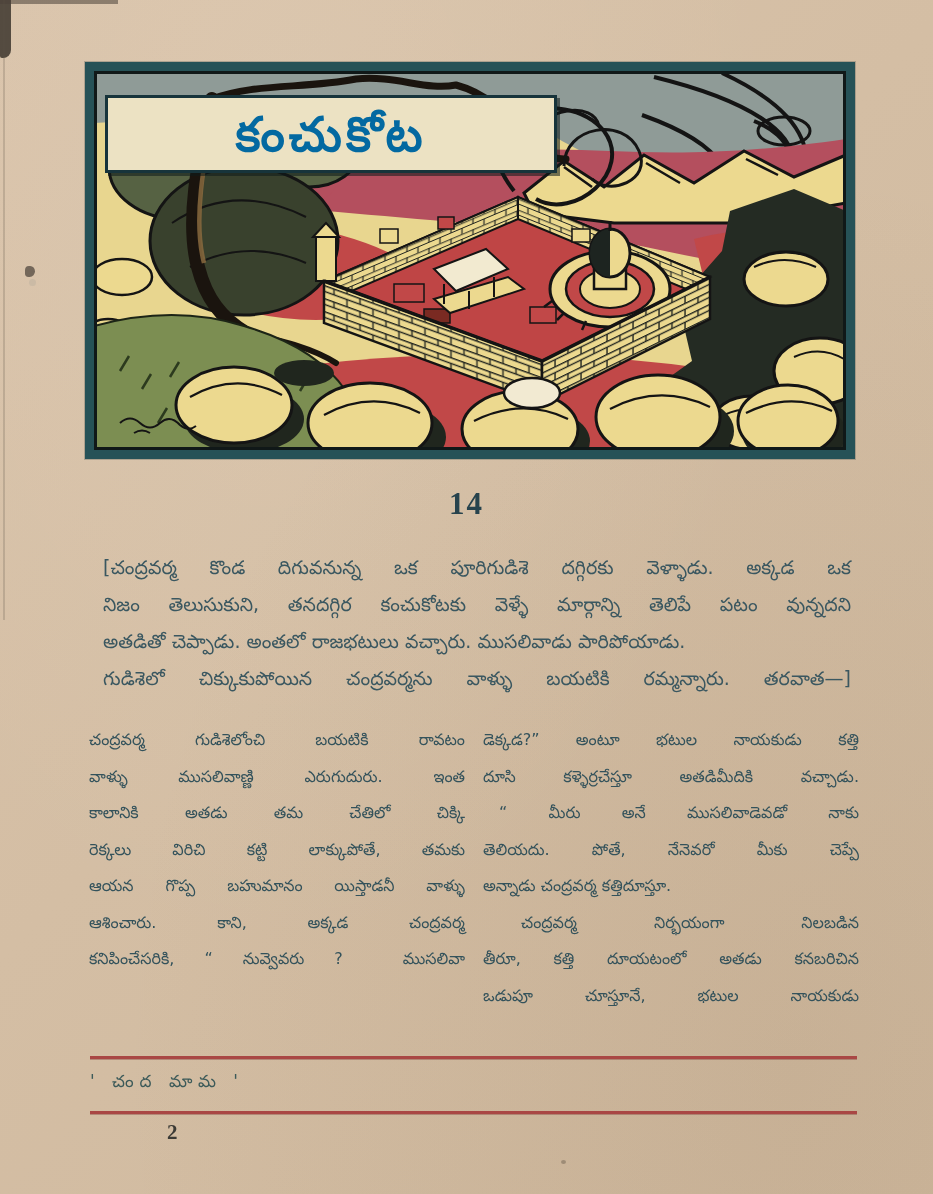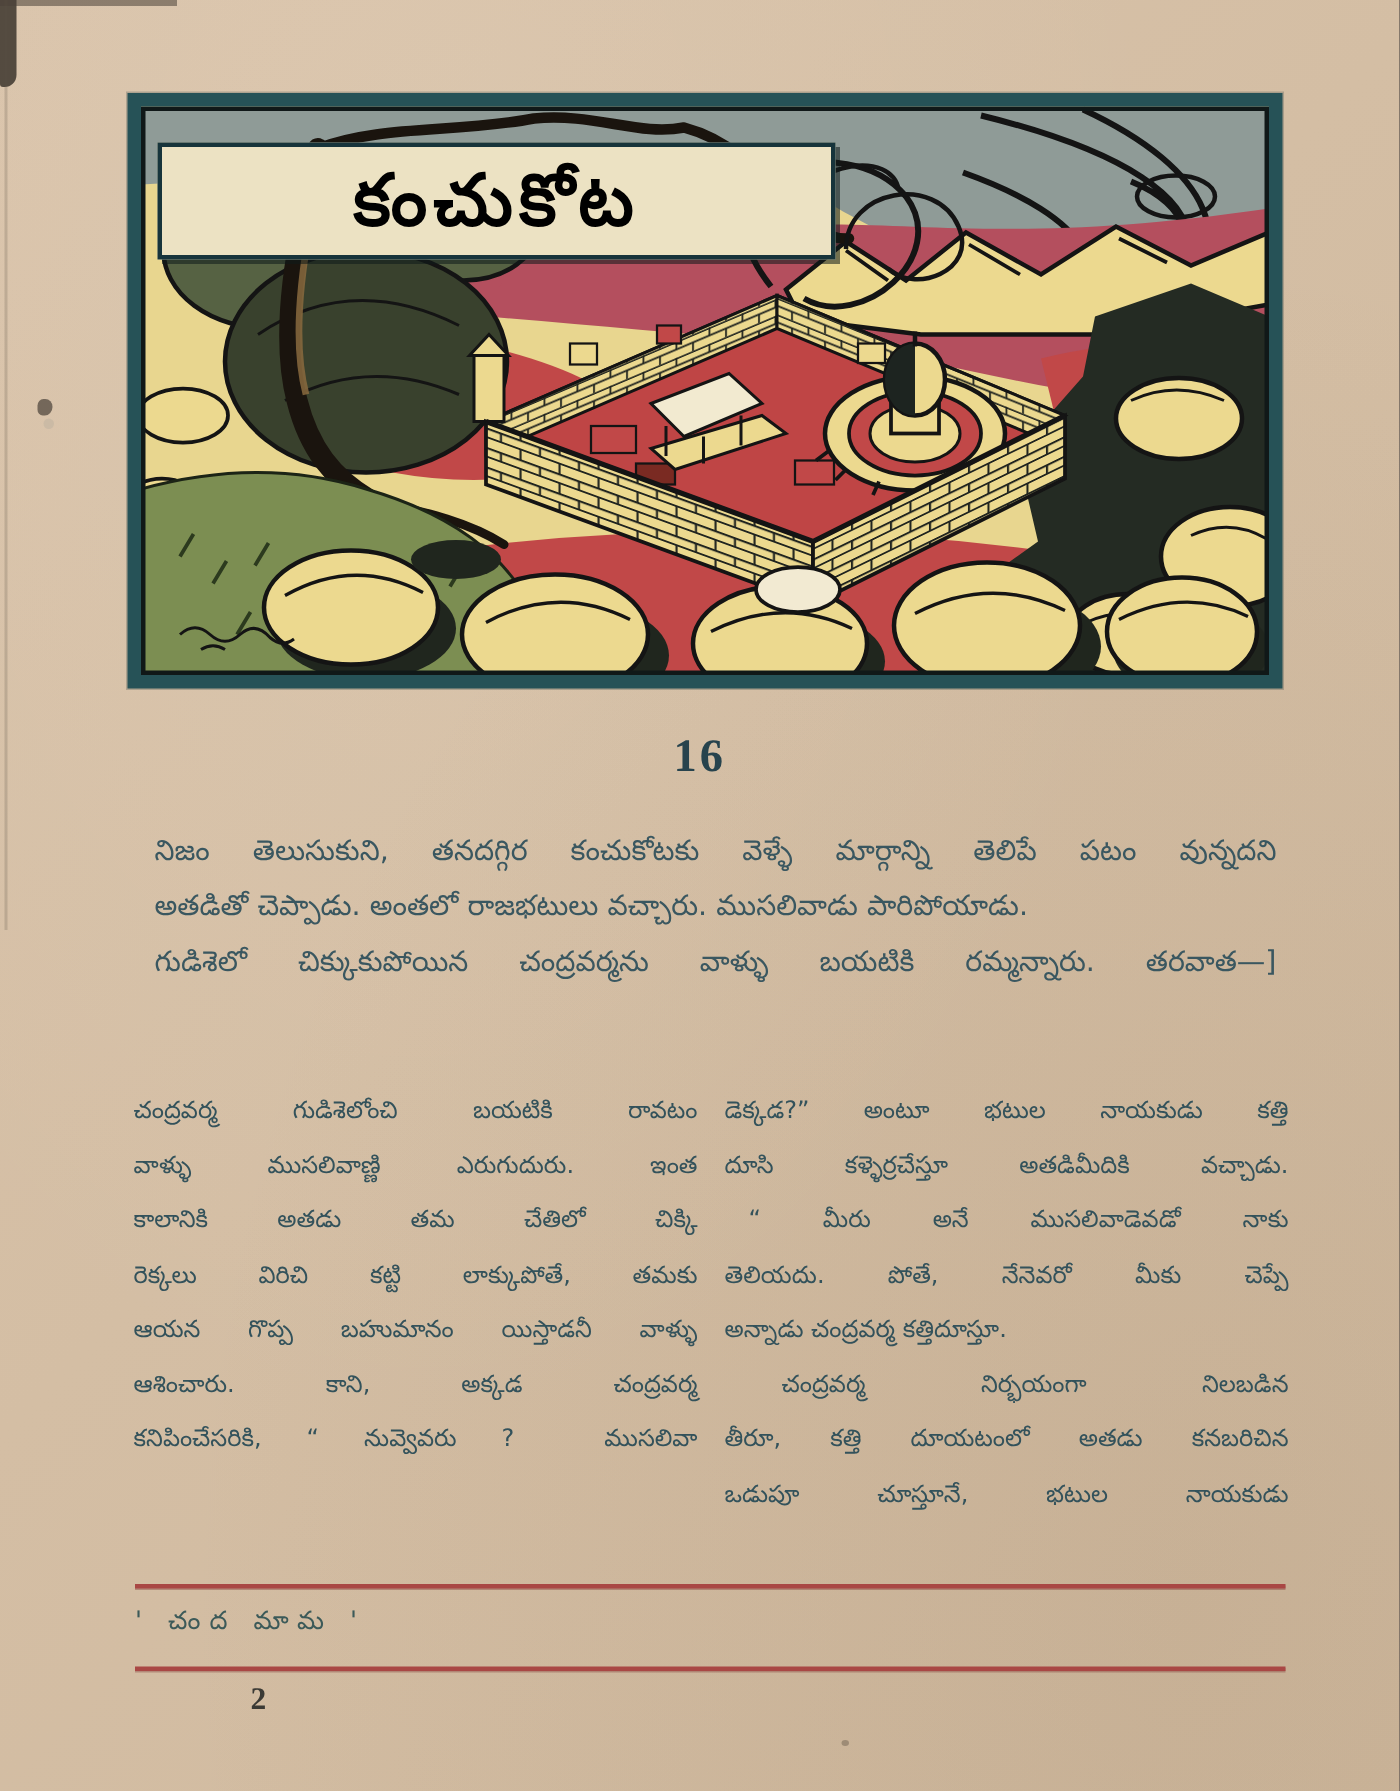--- a/index.html
+++ b/index.html
@@ -27,21 +27,21 @@
     box-shadow:0 0 0 1px rgba(40,60,60,.25);
   }
   .illustration svg{display:block;width:752px;height:379px;}
   .title-box{
     position:absolute;left:20px;top:33px;width:452px;height:78px;
     background:#ece2c3;border:3px solid #17343b;box-sizing:border-box;
     box-shadow:3px 3px 0 rgba(15,25,25,.55);
     display:flex;align-items:center;justify-content:center;
   }
   .title-box span{
-    font-size:48px;font-weight:bold;color:#000000;letter-spacing:4px;
+    font-size:48px;font-weight:bold;color:#0369a1;letter-spacing:4px;
     font-family:"DejaVu Sans",sans-serif;line-height:1;
   }
 
   
   .chapter{
     position:absolute;left:0;top:486px;width:933px;text-align:center;
     font-family:"Liberation Serif","DejaVu Serif",serif;
     font-size:31px;font-weight:bold;color:#27434d;letter-spacing:2px;
   }
 
@@ -210,23 +210,24 @@
 
       <path d="M26,352 q10,-9 20,0 q10,9 20,0 q10,-9 20,2 q8,7 16,1 M40,362 q8,-5 16,0" stroke="#141414" stroke-width="2" fill="none"></path>
 
       <rect x="1.5" y="1.5" width="749" height="376" fill="none" stroke="#101818" stroke-width="3"></rect>
     </svg>
     <div class="title-box">
       <span>కంచుకోట</span>
     </div>
   </div>
 
-  <div class="chapter">16</div>
+  <div class="chapter">14</div>
 
   <div class="synopsis">
+    <div class="line j">[చంద్రవర్మ కొండ దిగువనున్న ఒక పూరిగుడిశె దగ్గిరకు వెళ్ళాడు. అక్కడ ఒక</div>
     <div class="line j">నిజం తెలుసుకుని, తనదగ్గిర కంచుకోటకు వెళ్ళే మార్గాన్ని తెలిపే పటం వున్నదని</div>
     <div class="line">అతడితో చెప్పాడు. అంతలో రాజభటులు వచ్చారు. ముసలివాడు పారిపోయాడు.</div>
     <div class="line j">గుడిశెలో చిక్కుకుపోయిన చంద్రవర్మను వాళ్ళు బయటికి రమ్మన్నారు. తరవాత—]</div>
   </div>
 
   <div class="columns">
     <div class="col">
       <div class="line j">చంద్రవర్మ గుడిశెలోంచి బయటికి రావటం</div>
       <div class="line j">వాళ్ళు ముసలివాణ్ణి ఎరుగుదురు. ఇంత</div>
       <div class="line j">కాలానికి అతడు తమ చేతిలో చిక్కి</div>

